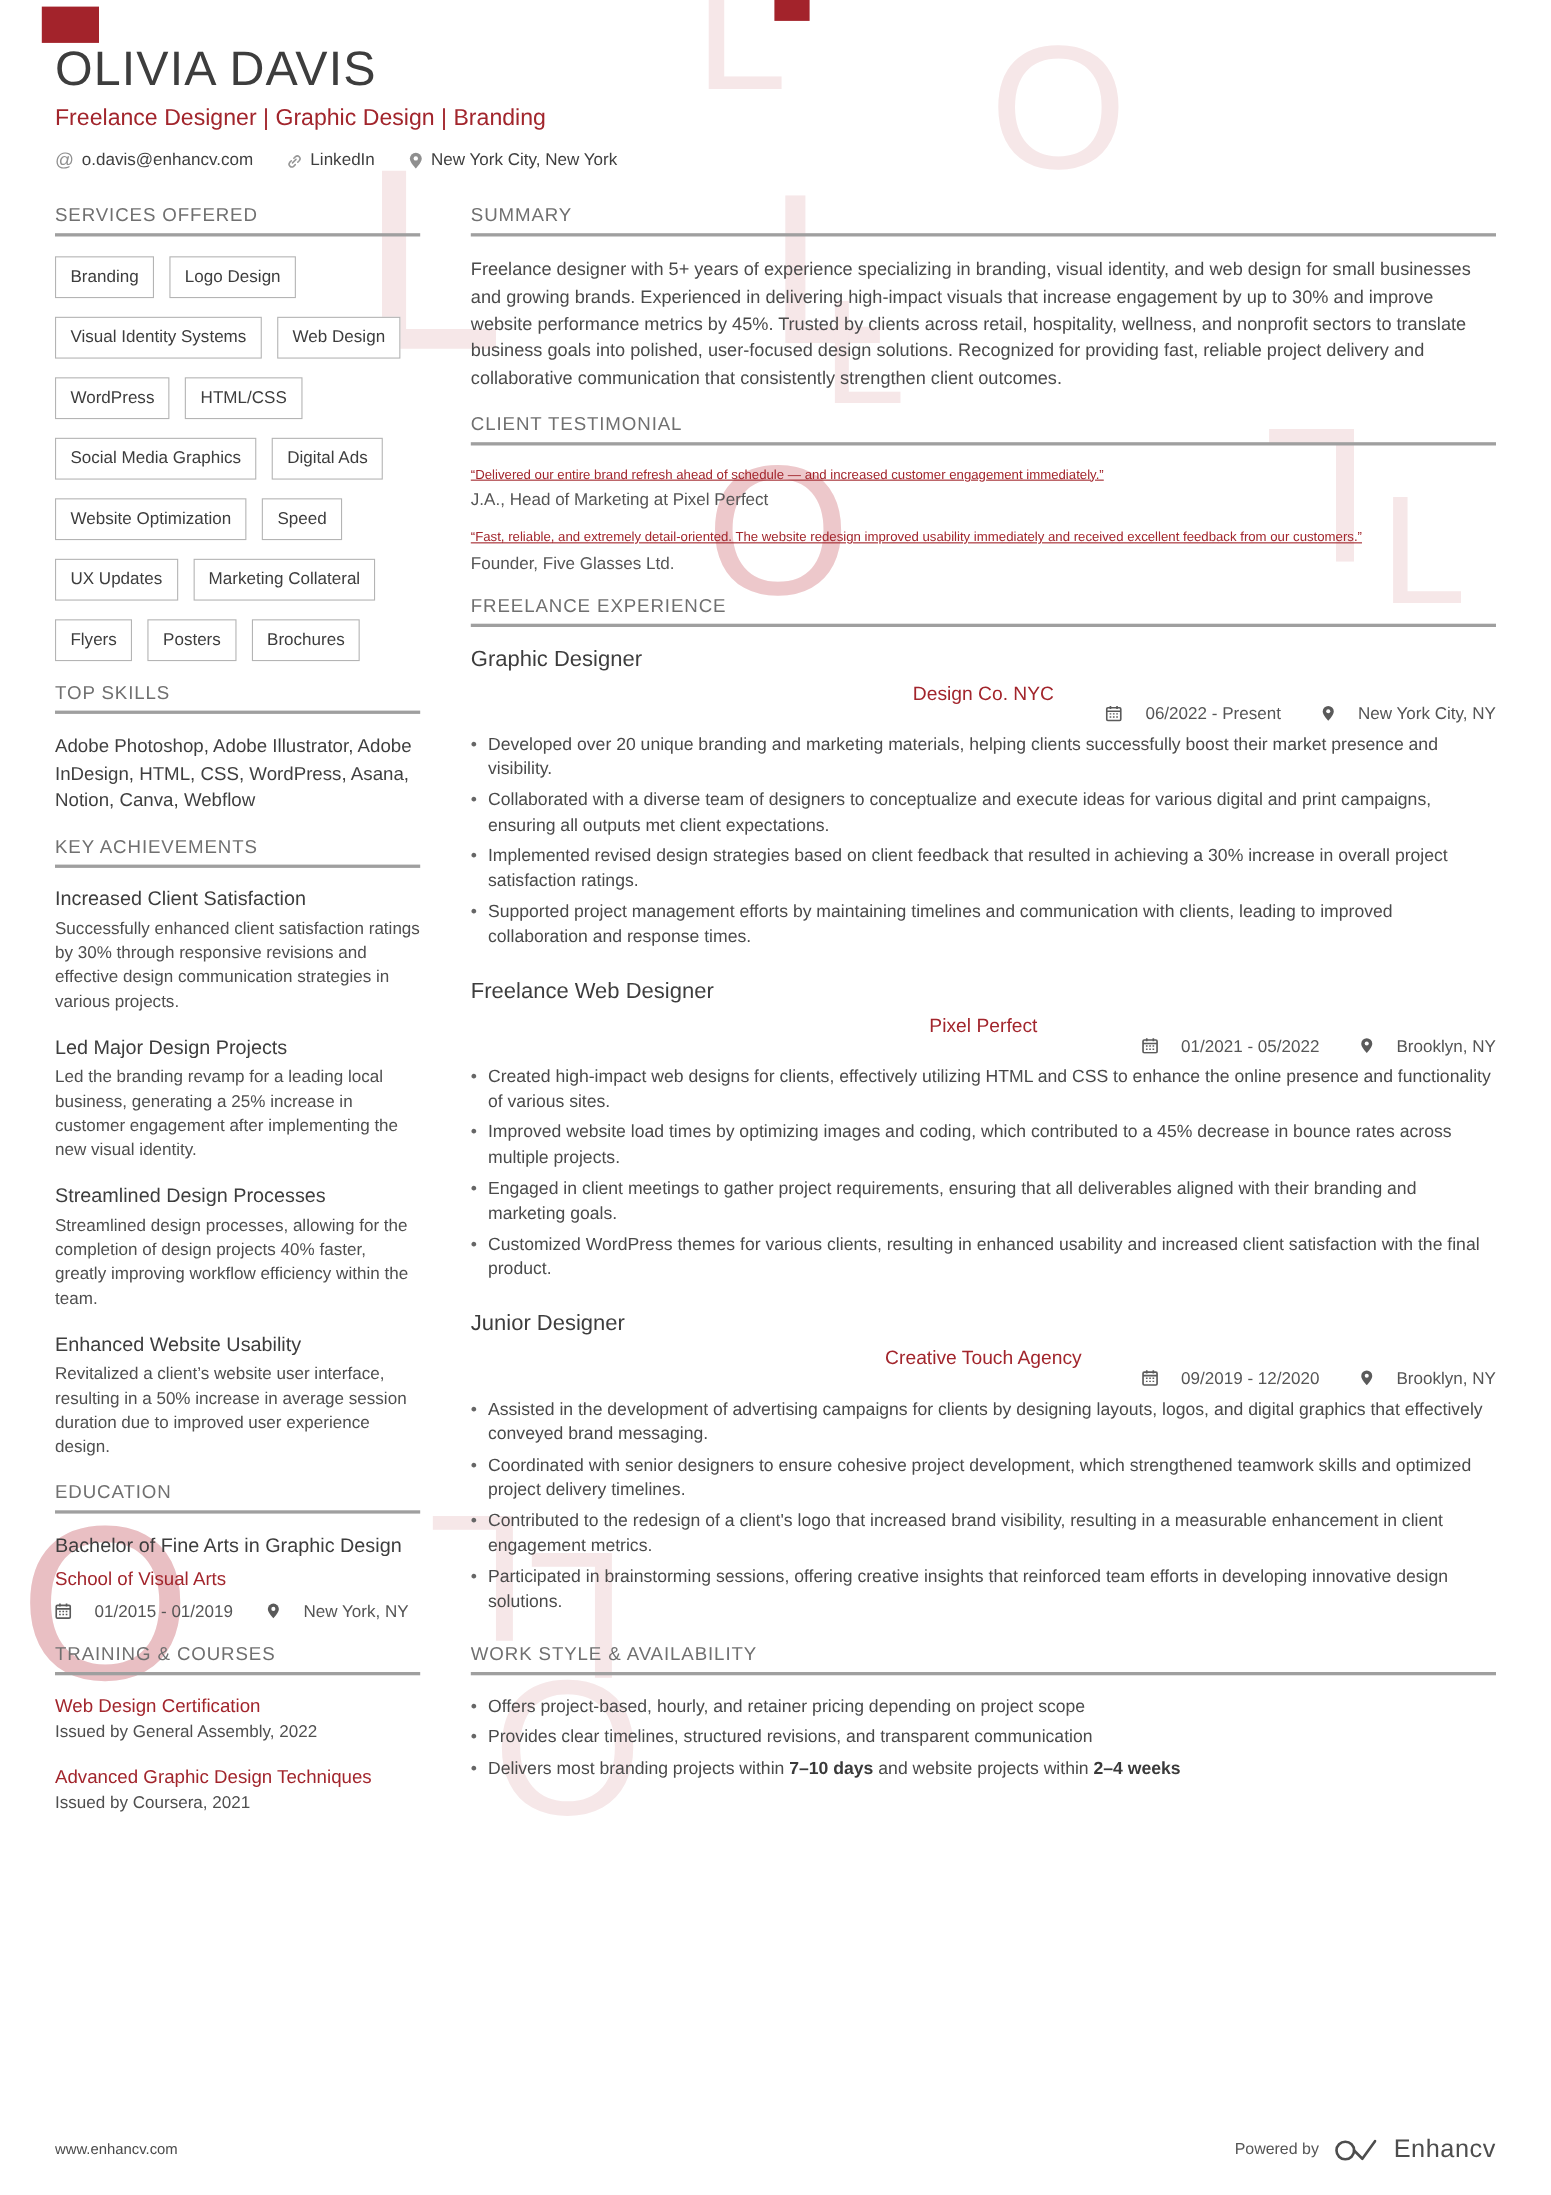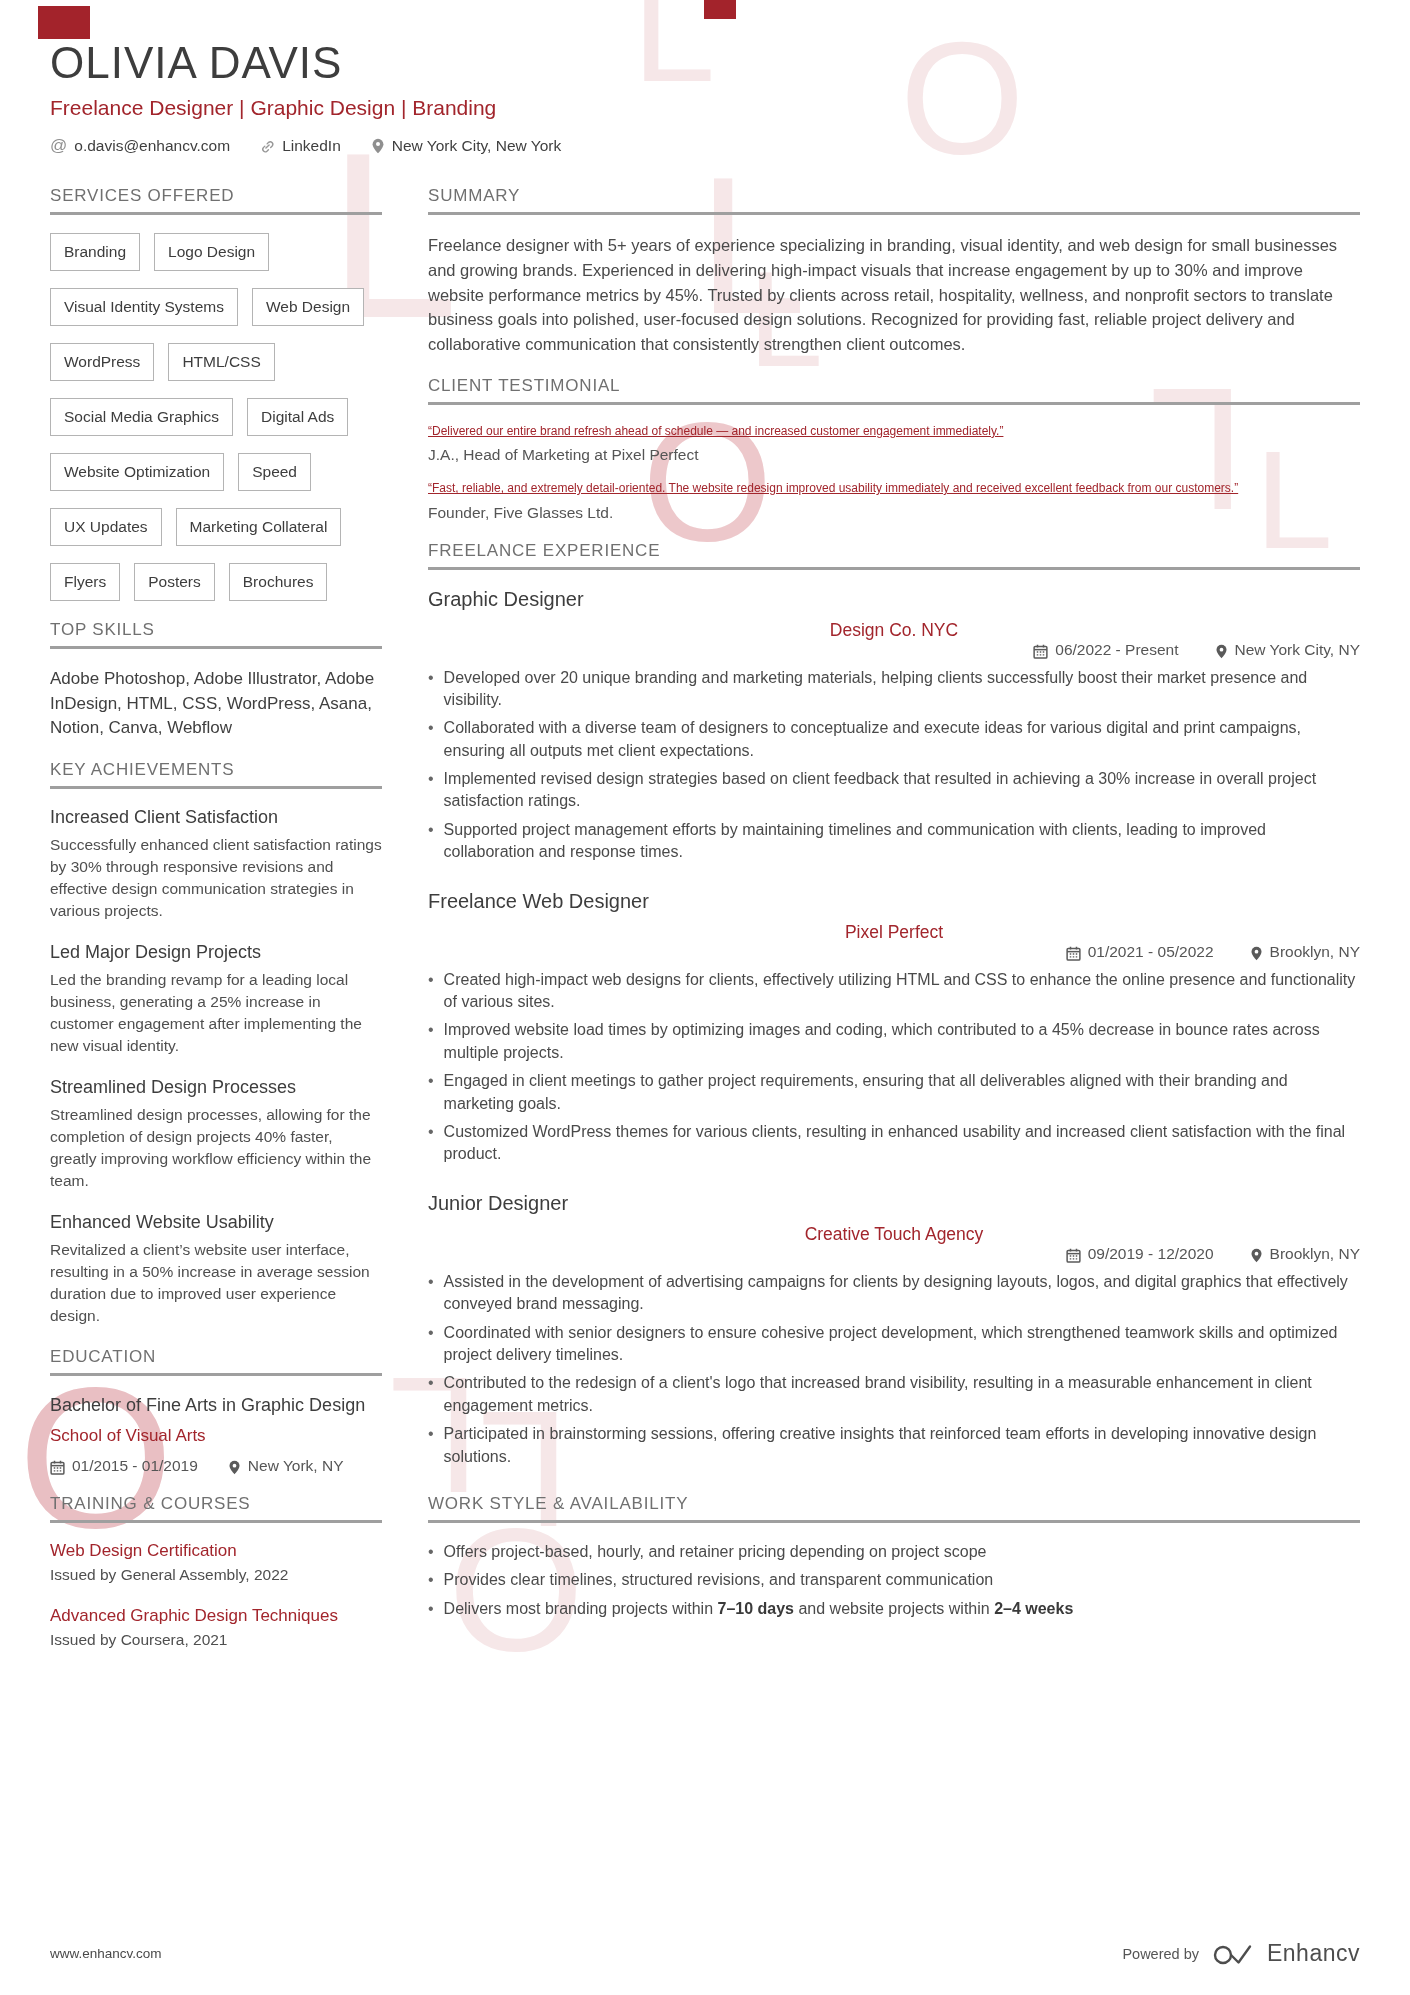--- a/index.html
+++ b/index.html
@@ -58,21 +58,21 @@
 
   .skills-text{font-size:17px;color:#3f3f3f;line-height:1.45;}
 
   .ach-item{margin-bottom:20px;}
   .ach-title{font-size:18px;color:var(--ink);margin-bottom:6px;}
   .ach-text{font-size:15.5px;color:var(--body);line-height:1.42;}
 
   .degree{font-size:18px;color:var(--ink);line-height:1.3;}
   .school{font-size:17px;color:var(--red);margin-top:9px;}
   .meta-row{display:flex;gap:30px;align-items:center;color:#555;font-size:15.5px;margin-top:11px;}
-  .meta-item{display:flex;align-items:flex-end;gap:7px;}
+  .meta-item{display:flex;align-items:flex-start;gap:21px;}
 
   .course{margin-bottom:22px;}
   .course-title{font-size:17px;color:var(--red);}
   .course-issuer{font-size:15.5px;color:var(--body);margin-top:5px;}
 
   
   .summary-text{font-size:16.5px;line-height:1.5;color:#4a4a4a;}
 
   .quote{font-size:12px;color:var(--red);line-height:1.45;margin-bottom:6px;text-decoration:underline;}
   .quote-attr{text-align:left;font-size:15.5px;color:#555;margin-bottom:16px;}

